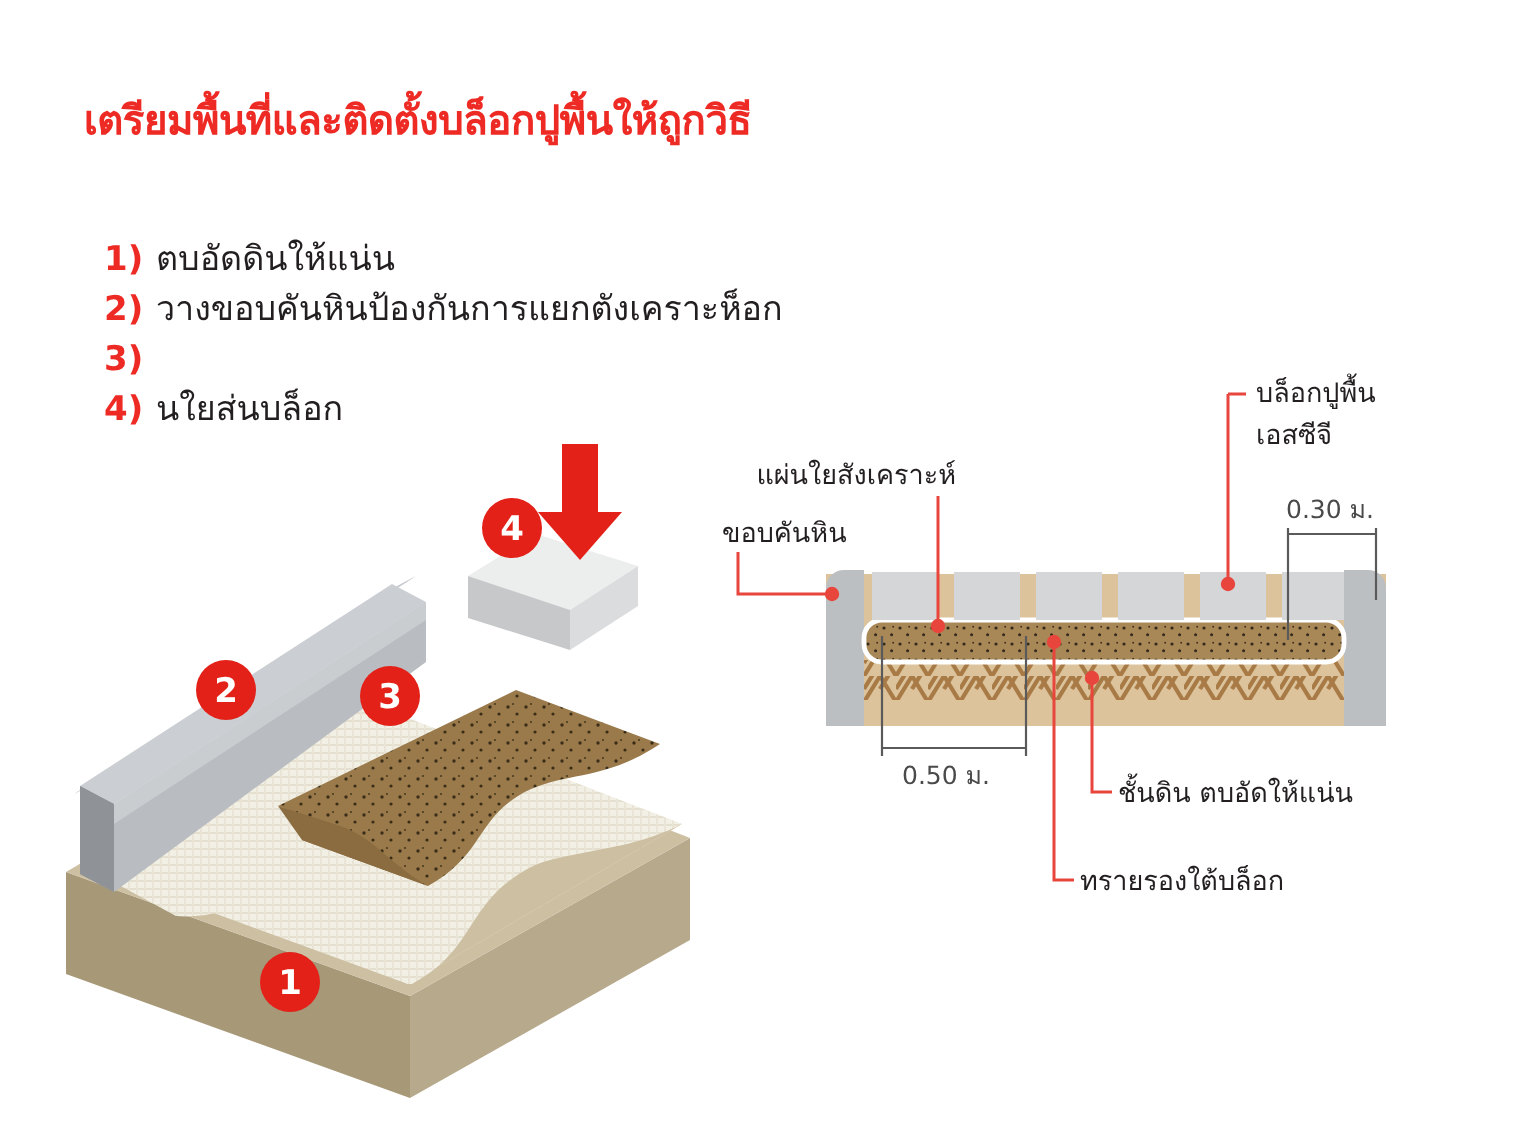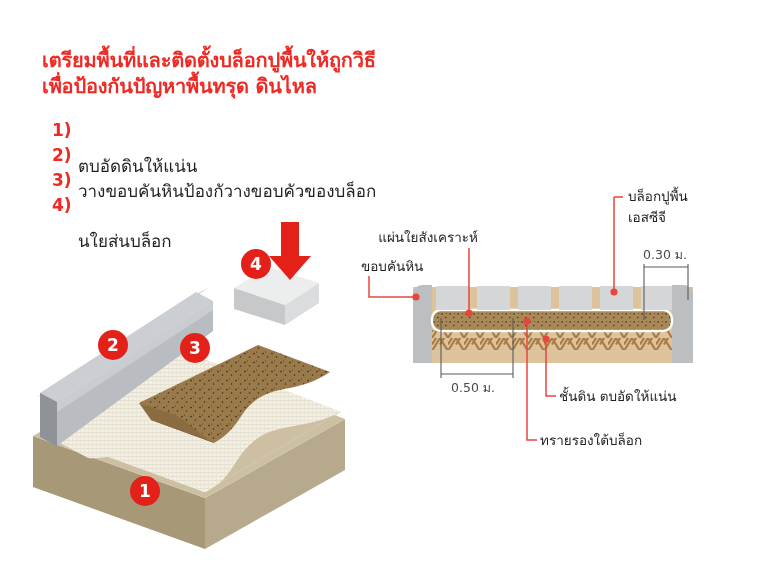--- a/index.html
+++ b/index.html
@@ -20,21 +20,21 @@
   .headline-l2{display:block;}
 
   
   .steps{position:absolute;left:52px;top:118px;width:400px;}
   .step{display:flex;align-items:flex-start;margin-bottom:1px;height:24px;}
   .step-num{
     color:#ee2a24;font-weight:bold;font-size:17px;
     width:26px;flex:0 0 26px;line-height:24px;
   }
   .step-text{
-    color:#231f20;font-size:17px;line-height:24px;white-space:nowrap;margin-top:36px;
+    color:#231f20;font-size:17px;line-height:24px;white-space:nowrap;
   }
 
   
   .canvas{position:absolute;left:0;top:0;width:759px;height:569px;}
   .canvas *{ }
 
   .lbl{
     font-family:"DejaVu Sans","Liberation Sans",sans-serif;
     font-size:13.5px;fill:#231f20;
   }
@@ -47,31 +47,30 @@
     font-size:17px;font-weight:bold;fill:#ffffff;text-anchor:middle;
   }
 </style>
 </head>
 <body>
 
 <div id="root">
 
   <div class="headline">
     <span>เตรียมพื้นที่และติดตั้งบล็อกปูพื้นให้ถูกวิธี</span>
-    <span class="headline-l2">เพื่อป้องกันปัญหาพื้นทรุด ดินไหล</span>
   </div>
 
   <div class="steps">
     <div class="step">
       <span class="step-num">1)</span>
       <span class="step-text">ตบอัดดินให้แน่น</span>
     </div>
     <div class="step">
       <span class="step-num">2)</span>
-      <span class="step-text">วางขอบคันหินป้องกัวางขอบคัวของบล็อก</span>
+      <span class="step-text">วางขอบคันหินป้องกันการแยกตังเคราะห็อก</span>
     </div>
     <div class="step">
       <span class="step-num">3)</span>
     </div>
     <div class="step">
       <span class="step-num">4)</span>
       <span class="step-text">นใยส่นบล็อก</span>
     </div>
   </div>
 

